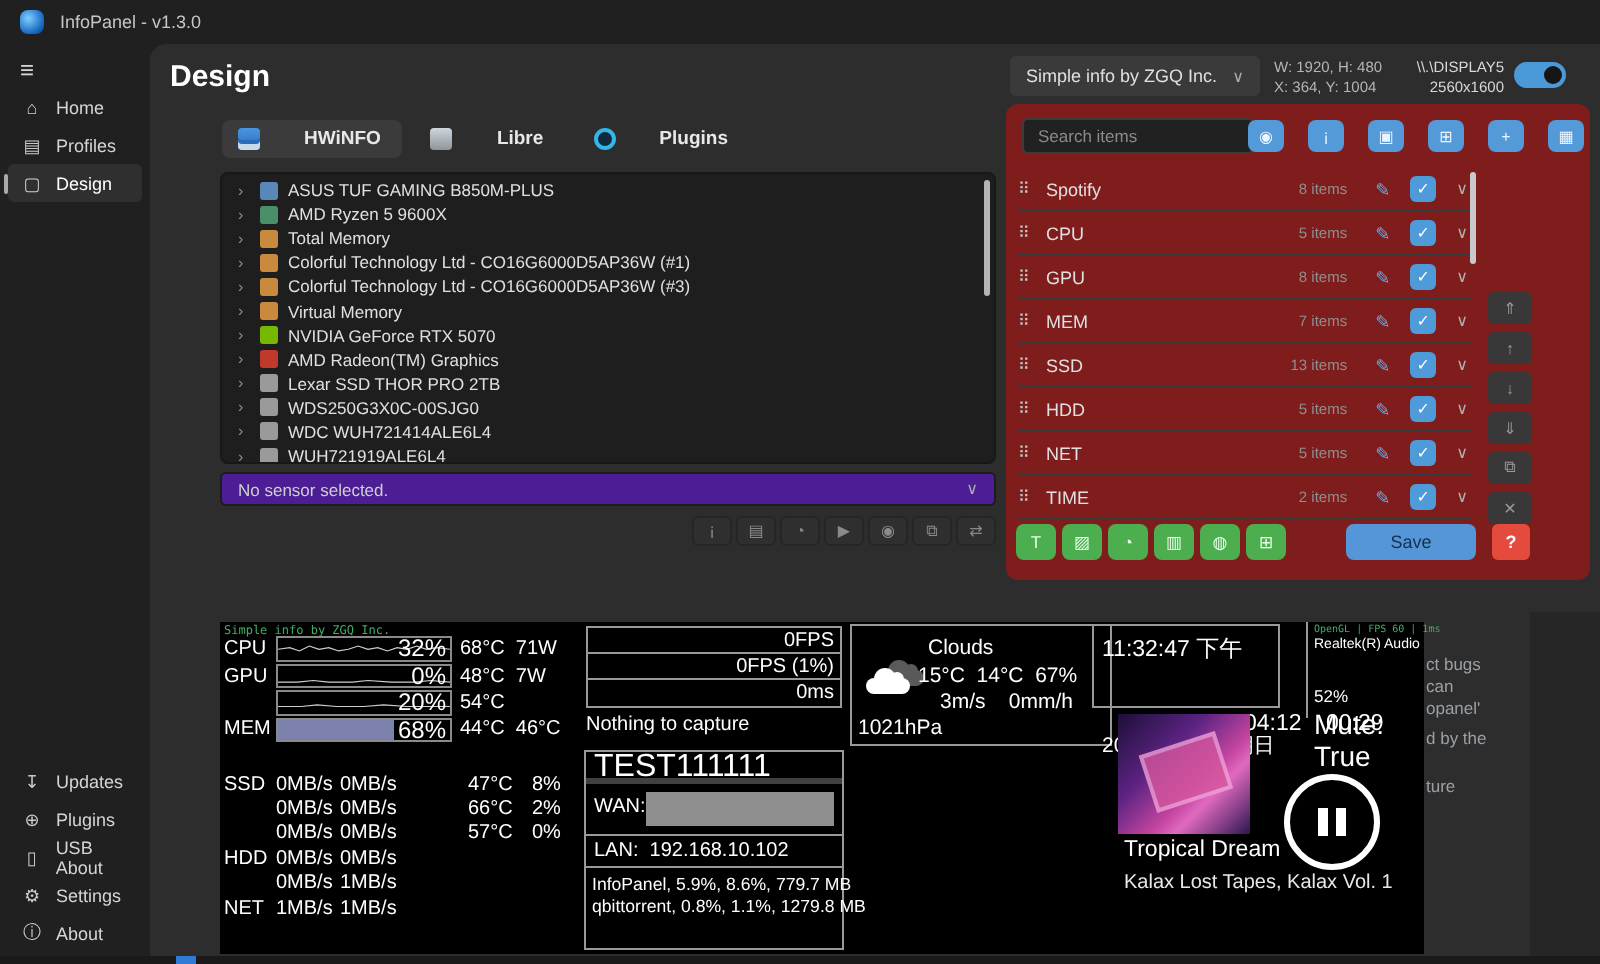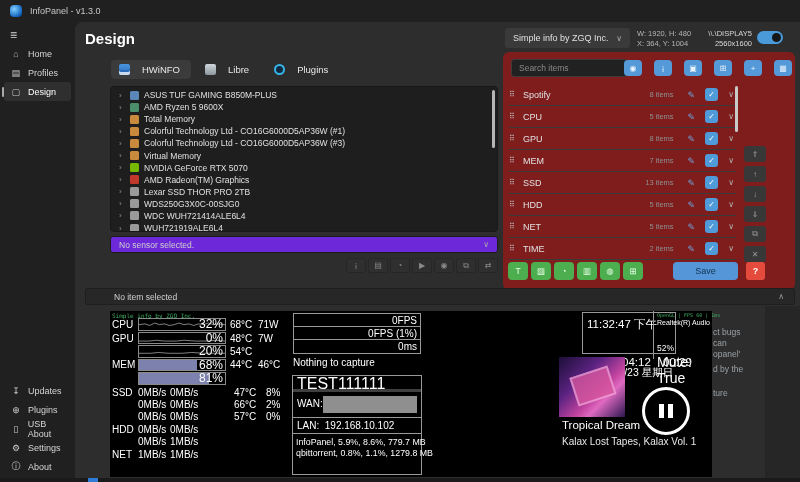--- a/index.html
+++ b/index.html
@@ -25,22 +25,22 @@
   .nav-item.active::before { content:""; position:absolute; left:-2px; top:4.5px; width:2px; height:10px;
     background:#a9a9a9; border-radius:1px; }
 
   
   .content { position:absolute; left:75px; top:22px; right:0; bottom:4px; background:#2d2d2d;
     border-top-left-radius:8px; }
   .page-title { position:absolute; left:10px; top:8px; font-size:15px; font-weight:bold; color:#fff; }
 
   
   .tabs { position:absolute; left:36px; top:38px; display:flex; gap:6px; }
-  .tab { display:flex; align-items:center; gap:12px; padding:4px 11px 4px 8px; border-radius:4px;
-    font-size:9.5px; font-weight:normal; color:#e8e8e8; cursor:pointer; }
+  .tab { display:flex; align-items:center; gap:22px; padding:4px 11px 4px 8px; border-radius:4px;
+    font-size:9.5px; font-weight:bold; color:#e8e8e8; cursor:pointer; }
   .tab.active { background:#3b3b3b; }
   .tab-ic { width:11px; height:11px; border-radius:2px; }
   .ic-hwinfo { background:linear-gradient(#4a95e0,#2a6cb8);
     box-shadow:inset 0 -3px 0 rgba(255,255,255,.75), inset 0 -5px 0 rgba(42,108,184,1); }
   .ic-libre { background:linear-gradient(#cfd6dc,#8d969e); }
   .ic-plugins { border-radius:50%; background:#10293f; border:2px solid #35b6e8; }
 
   
   .tree { position:absolute; left:35px; top:64px; width:388px; height:146px; background:#1e1e1e;
     border:1px solid #181818; border-radius:4px; overflow:hidden; padding-top:2px; }
@@ -49,21 +49,21 @@
   .tw { width:6px; color:#8f8f8f; font-size:8px; }
   .ticon { width:9px; height:9px; border-radius:1.5px; background:#777; flex:none; }
   .ticon.motherboard { background:#5b87b8; }
   .ticon.cpu { background:#4a8f6a; }
   .ticon.memory { background:#c98a3d; }
   .ticon.gpu-nvidia { background:#76b900; }
   .ticon.gpu-amd { background:#c0392b; }
   .ticon.disk { background:#9a9a9a; }
   .tree-scroll { position:absolute; left:417px; top:68px; width:3px; height:58px; background:#b5b5b5; border-radius:2px; }
 
-  .sensor-select { position:absolute; left:35px; top:214px; width:388px; height:17px; background:#6d28d9;
+  .sensor-select { position:absolute; left:35px; top:214px; width:388px; height:17px; background:#4c1d95;
     border:1px solid #1c1c1c; border-radius:3px; display:flex; align-items:center; padding:0 8px;
     font-size:8.5px; color:#cfcfcf; cursor:pointer; }
   .sensor-select .chev { margin-left:auto; color:#aaa; font-size:8px; }
 
   .tool-row { position:absolute; left:35px; top:236px; width:388px; display:flex; justify-content:flex-end; gap:2px; }
   .tool-btn { width:20px; height:15px; background:#2f2f2f; border:1px solid #262626; border-radius:3px;
     color:#8a8a8a; font-size:8px; display:flex; align-items:center; justify-content:center; cursor:pointer; }
 
   
   .profile-select { position:absolute; left:430px; top:6px; width:125px; height:20px; background:#3a3a3a;
@@ -156,21 +156,21 @@
   .cloud-wrap { position:absolute; left:7px; top:20px; width:30px; height:14px; }
   .cloud { position:absolute; width:22px; height:8px; border-radius:8px; background:#fff; bottom:0; left:0; }
   .cloud::before { content:""; position:absolute; width:11px; height:11px; border-radius:50%; background:inherit; top:-5px; left:4px; }
   .cloud::after { content:""; position:absolute; width:7px; height:7px; border-radius:50%; background:inherit; top:-3px; right:3px; }
   .cloud.back { background:#5a5a5a; left:7px; bottom:4px; }
   .w-cond { position:absolute; left:38px; top:5px; font-size:10.5px; }
   .w-temps { position:absolute; left:33px; top:19px; font-size:10.5px; white-space:pre; }
   .w-wind { position:absolute; left:44px; top:32px; font-size:10.5px; white-space:pre; }
   .w-press { position:absolute; left:3px; top:45px; font-size:10.5px; }
 
-  .time-box { position:absolute; left:472px; top:1px; width:94px; height:42px; border:1px solid #999; }
+  .time-box { position:absolute; left:436px; top:1px; width:94px; height:42px; border:1px solid #999; }
   .t-time { position:absolute; left:4px; top:4px; font-size:11.5px; white-space:nowrap; }
   .t-date { position:absolute; left:4px; top:22px; font-size:10.5px; white-space:nowrap;margin-top:31px; }
 
   .audio-box { position:absolute; left:543px; top:0; width:59px; height:48px; border-left:1px solid #999;
     padding:1px 0 0 3px; display:flex; flex-direction:column; gap:1px; }
   .a-header { font-size:5px; color:#3fae63; font-family:"DejaVu Sans Mono",monospace; white-space:nowrap; }
   .a-device { font-size:7px; white-space:nowrap; }
   .a-vol { font-size:8.5px;margin-top:16px; }
   .a-mute { font-size:14px; }
   .a-bar { width:52px; height:4px; background:#3a3a3a; margin-top:1px; }
@@ -551,24 +551,20 @@
           </div>
 
           <div class="green-btn">
             <span>⊞</span>
           </div>
         </div>
       <div class="save-btn">Save</div>
       <div class="help-btn">?</div>
     </div>
 
-    <div class="no-item-bar">
-      <span class="txt">No item selected</span>
-      <span class="chev">∧</span>
-    </div>
 
     <div class="dark-strip"></div>
     <div class="frags">
 
     <span>ct bugs</span>
         <span>can</span>
         <span>opanel'</span>
         <span>d by the</span>
         <span>ture</span>
       </div>
@@ -608,28 +604,20 @@
           <span class="extra">54°C</span>
         </div>
         <div class="stat-row">
           <span class="lbl">MEM</span>
           <span class="meter">
             <span class="fill" style="width: 68%;"></span>
             <span class="pct">68%</span>
           </span>
           <span class="extra">44°C  46°C</span>
         </div>
-        <div class="stat-row">
-          <span class="lbl"></span>
-          <span class="meter">
-            <span class="fill" style="width: 81%;"></span>
-            <span class="pct">81%</span>
-          </span>
-          <span class="extra"></span>
-        </div>
       </div>
 
       <div class="stat-bottom">
 
           <div class="io-row">
             <span class="c0">SSD</span>
             <span class="c1">0MB/s</span>
             <span class="c2">0MB/s</span>
             <span class="c3">47°C</span>
             <span class="c4">8%</span>
@@ -690,20 +678,30 @@
           <span class="redact"></span>
         </div>
         <div class="lan-row">LAN:  192.168.10.102</div>
         <div class="procs">
 
         <div>InfoPanel, 5.9%, 8.6%, 779.7 MB</div>
             <div>qbittorrent, 0.8%, 1.1%, 1279.8 MB</div>
           </div>
       </div>
 
+      <div class="weather-box">
+        <span class="cloud-wrap">
+          <span class="cloud back"></span>
+            <span class="cloud"></span>
+        </span>
+        <span class="w-cond">Clouds</span>
+        <span class="w-temps">15°C  14°C  67%</span>
+        <span class="w-wind">3m/s    0mm/h</span>
+        <span class="w-press">1021hPa</span>
+      </div>
 
       <div class="time-box">
         <span class="t-time">11:32:47 下午</span>
         <span class="t-date">2025/11/23 星期日</span>
       </div>
 
       <div class="audio-box">
         <span class="a-header">OpenGL | FPS 60 | 1ms</span>
         <span class="a-device">Realtek(R) Audio</span>
         <span class="a-vol">52%</span>

